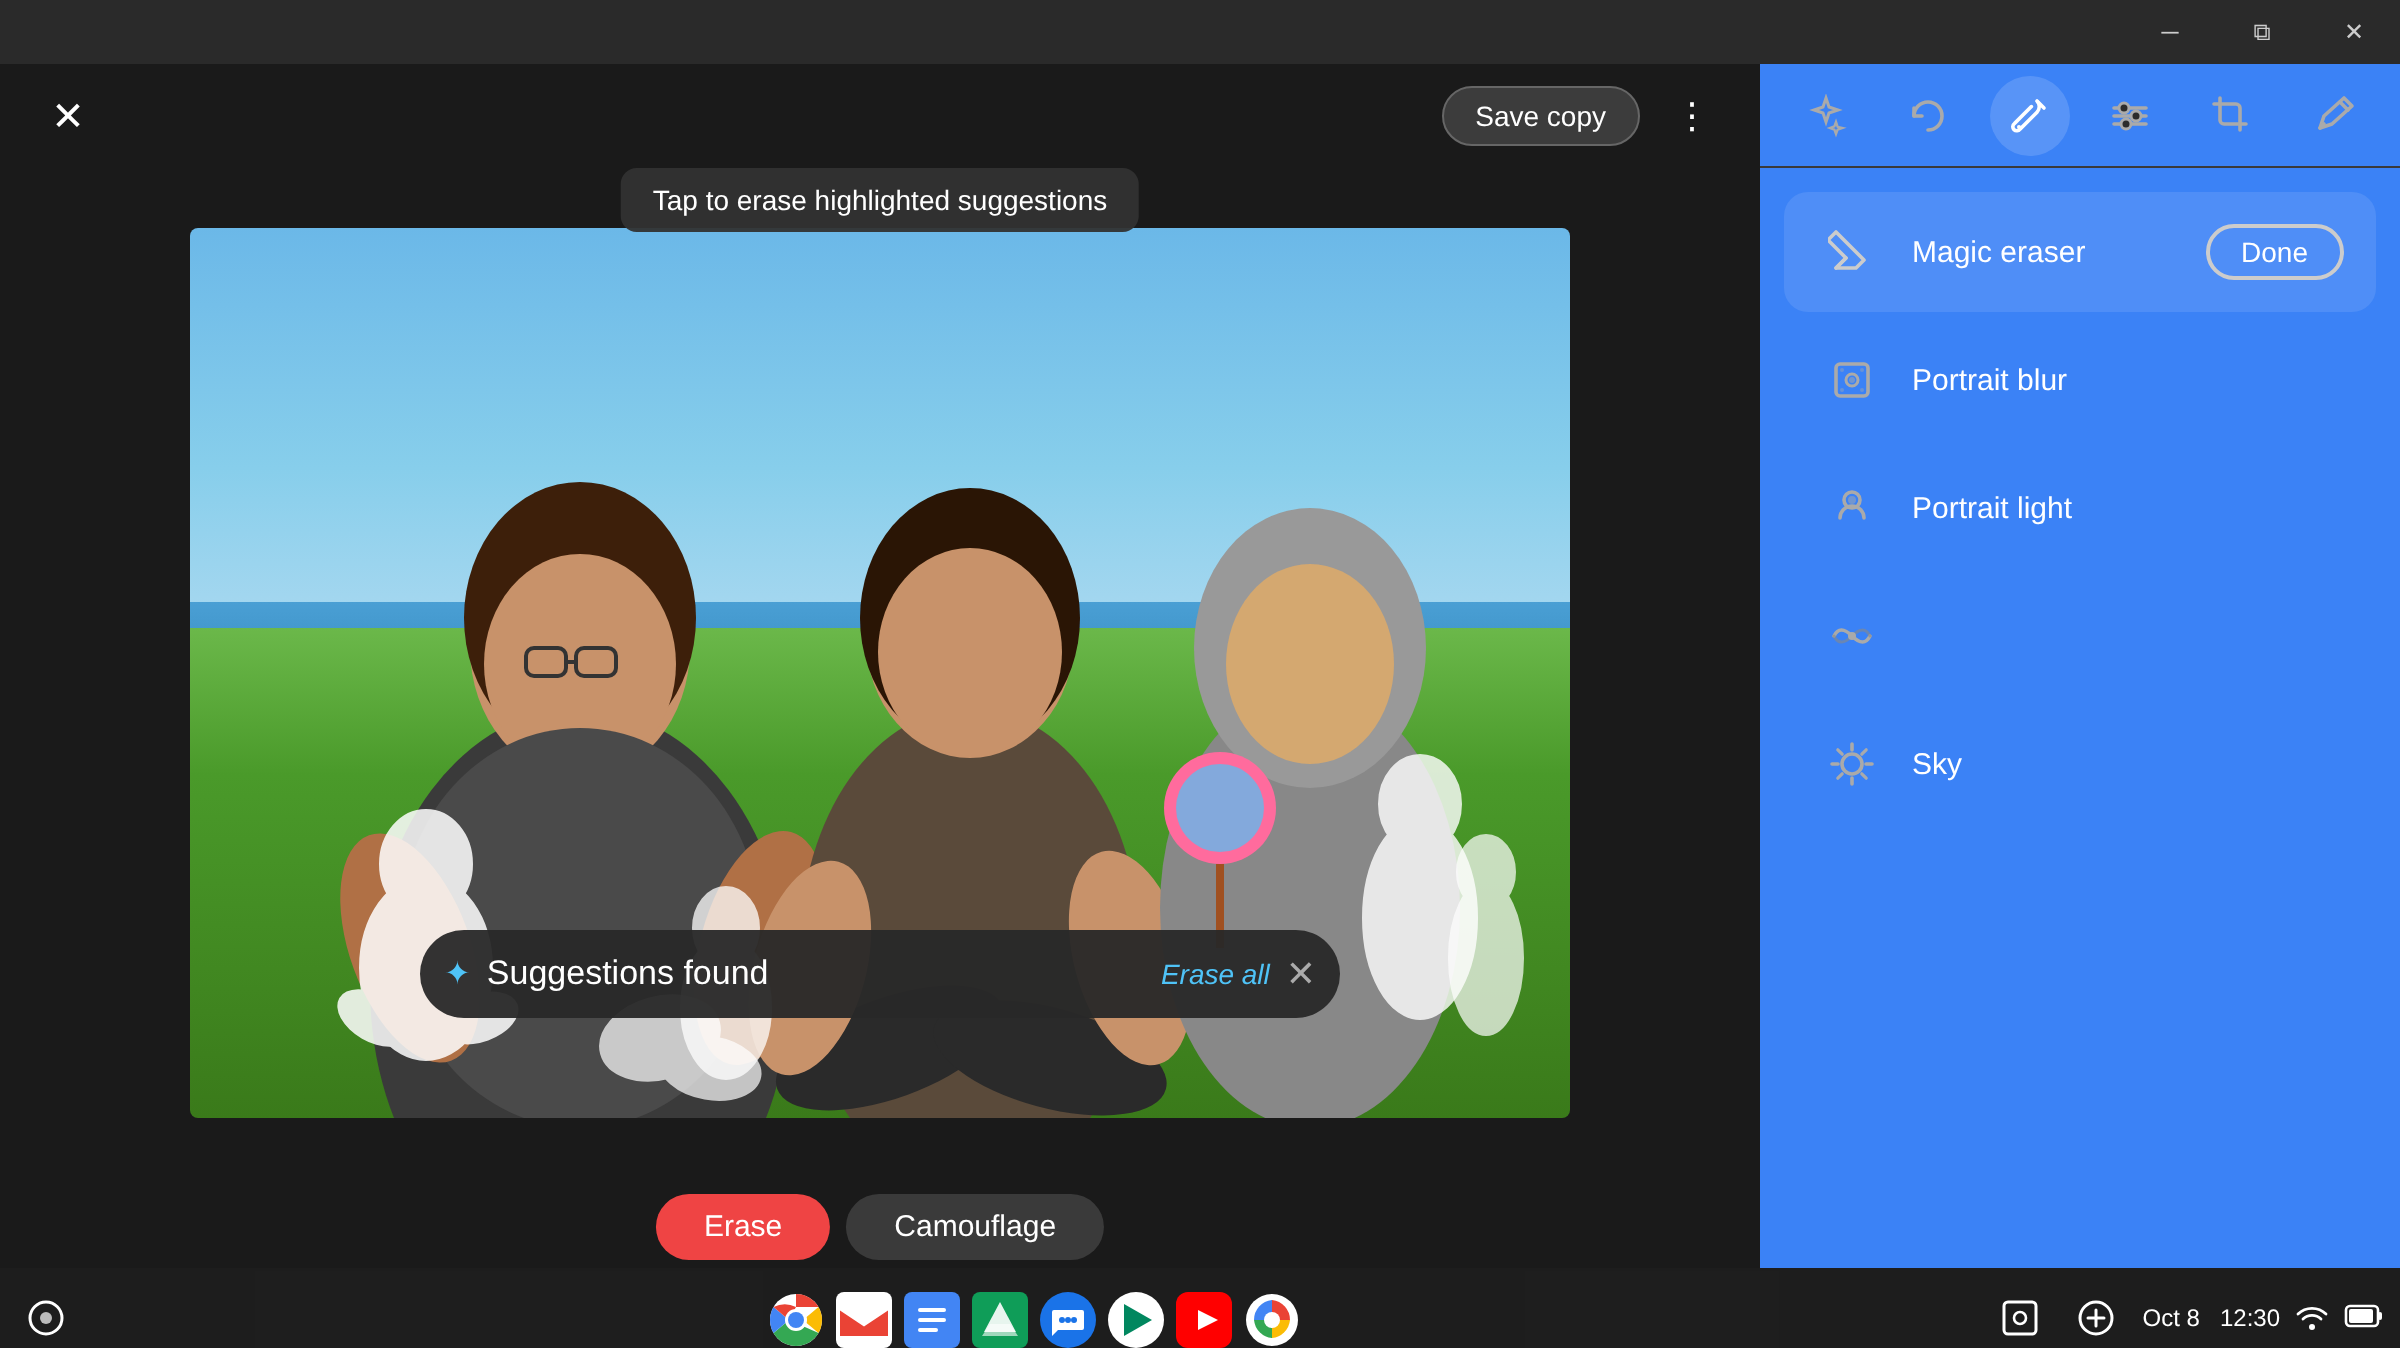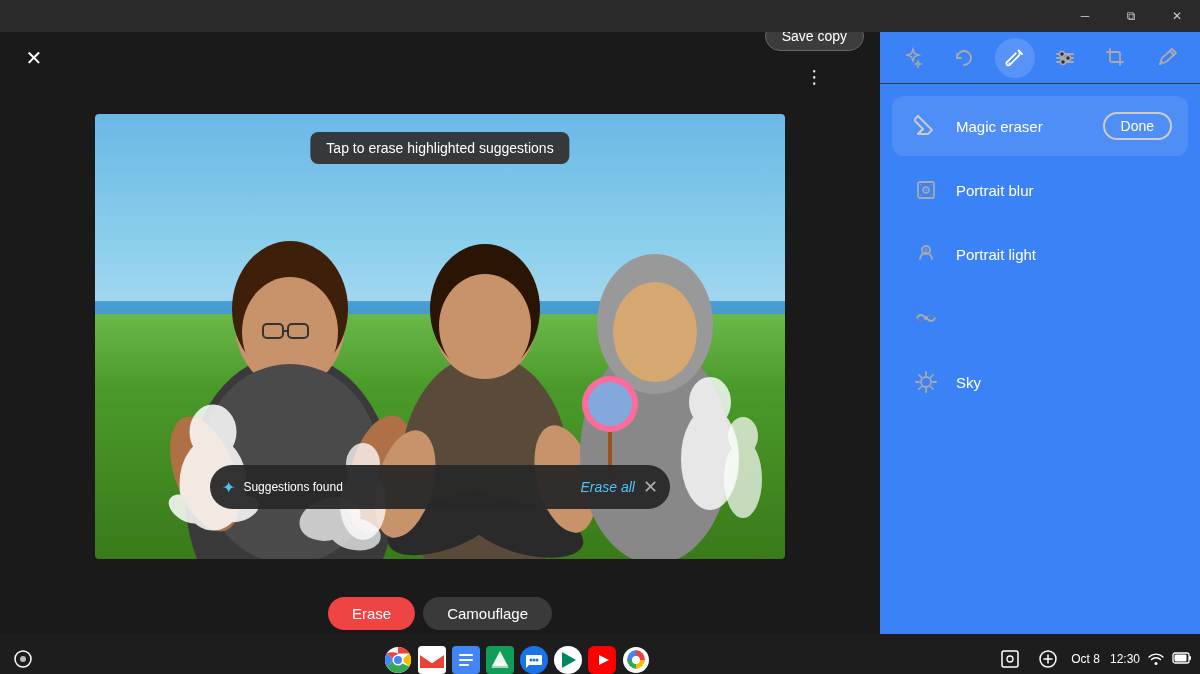--- a/index.html
+++ b/index.html
@@ -84,21 +84,20 @@
       align-items: center;
       justify-content: center;
       color: #fff;
       font-size: 20px;
     }
 
     .top-bar-right {
       display: flex;
       align-items: center;
       gap: 8px;
-      flex-direction: column;
     }
 
     .save-copy-btn {
       background: #3c3c3c;
       border: 1px solid #666;
       border-radius: 20px;
       color: #fff;
       padding: 6px 16px;
       font-size: 14px;
       cursor: pointer;
@@ -124,21 +123,20 @@
       top: 52px;
       left: 50%;
       transform: translateX(-50%);
       background: rgba(50,50,50,0.95);
       color: #fff;
       padding: 8px 16px;
       border-radius: 8px;
       font-size: 14px;
       white-space: nowrap;
       z-index: 50;
-      margin-top: 48px;
     }
 
     
     .photo-container {
       position: relative;
       width: 690px;
       height: 445px;
       margin-top: 30px;
       border-radius: 4px;
       overflow: hidden;
@@ -159,21 +157,21 @@
       padding: 0 12px;
       gap: 8px;
       z-index: 20;
     }
     .suggestions-icon {
       color: #4fc3f7;
       font-size: 16px;
     }
     .suggestions-text {
       color: #fff;
-      font-size: 12px;
+      font-size: 17px;
       flex: 1;
     }
     .erase-all-btn {
       color: #4fc3f7;
       background: none;
       border: none;
       font-size: 14px;
       cursor: pointer;
       font-style: italic;
     }

